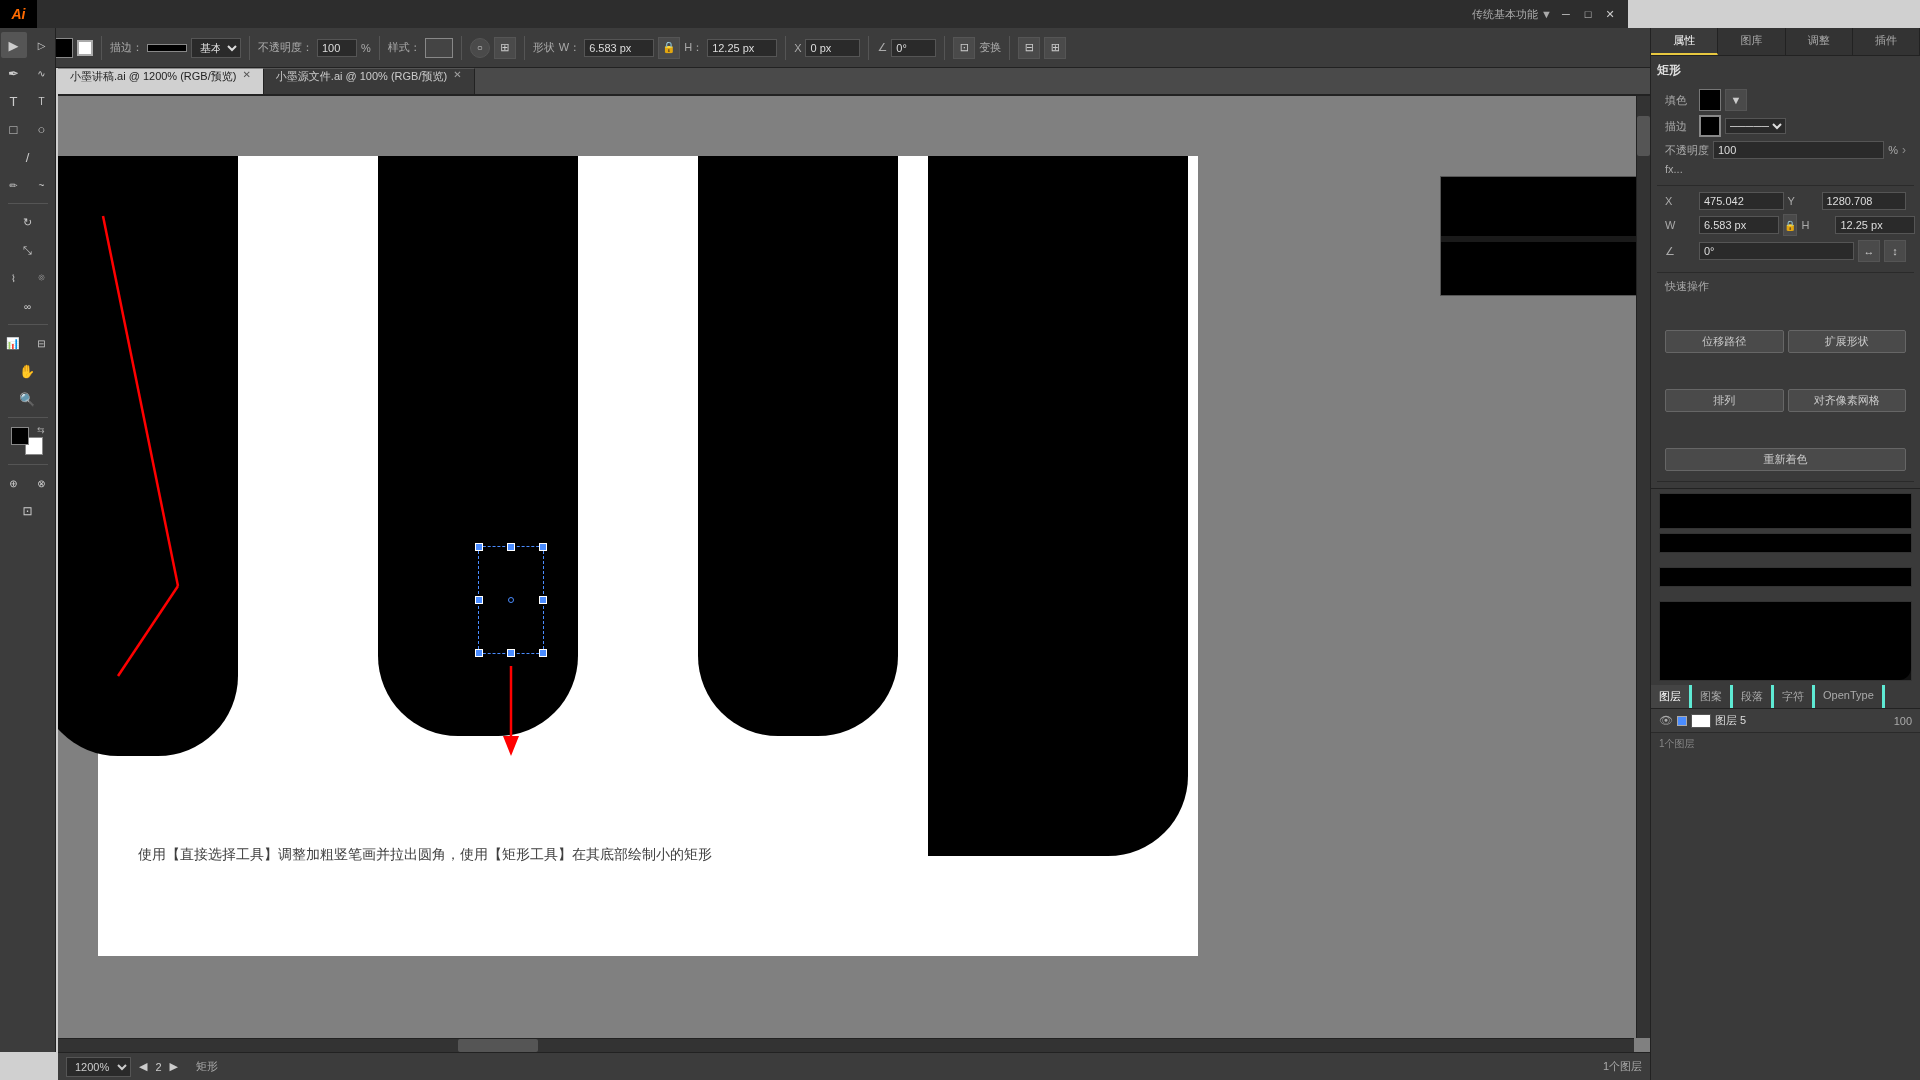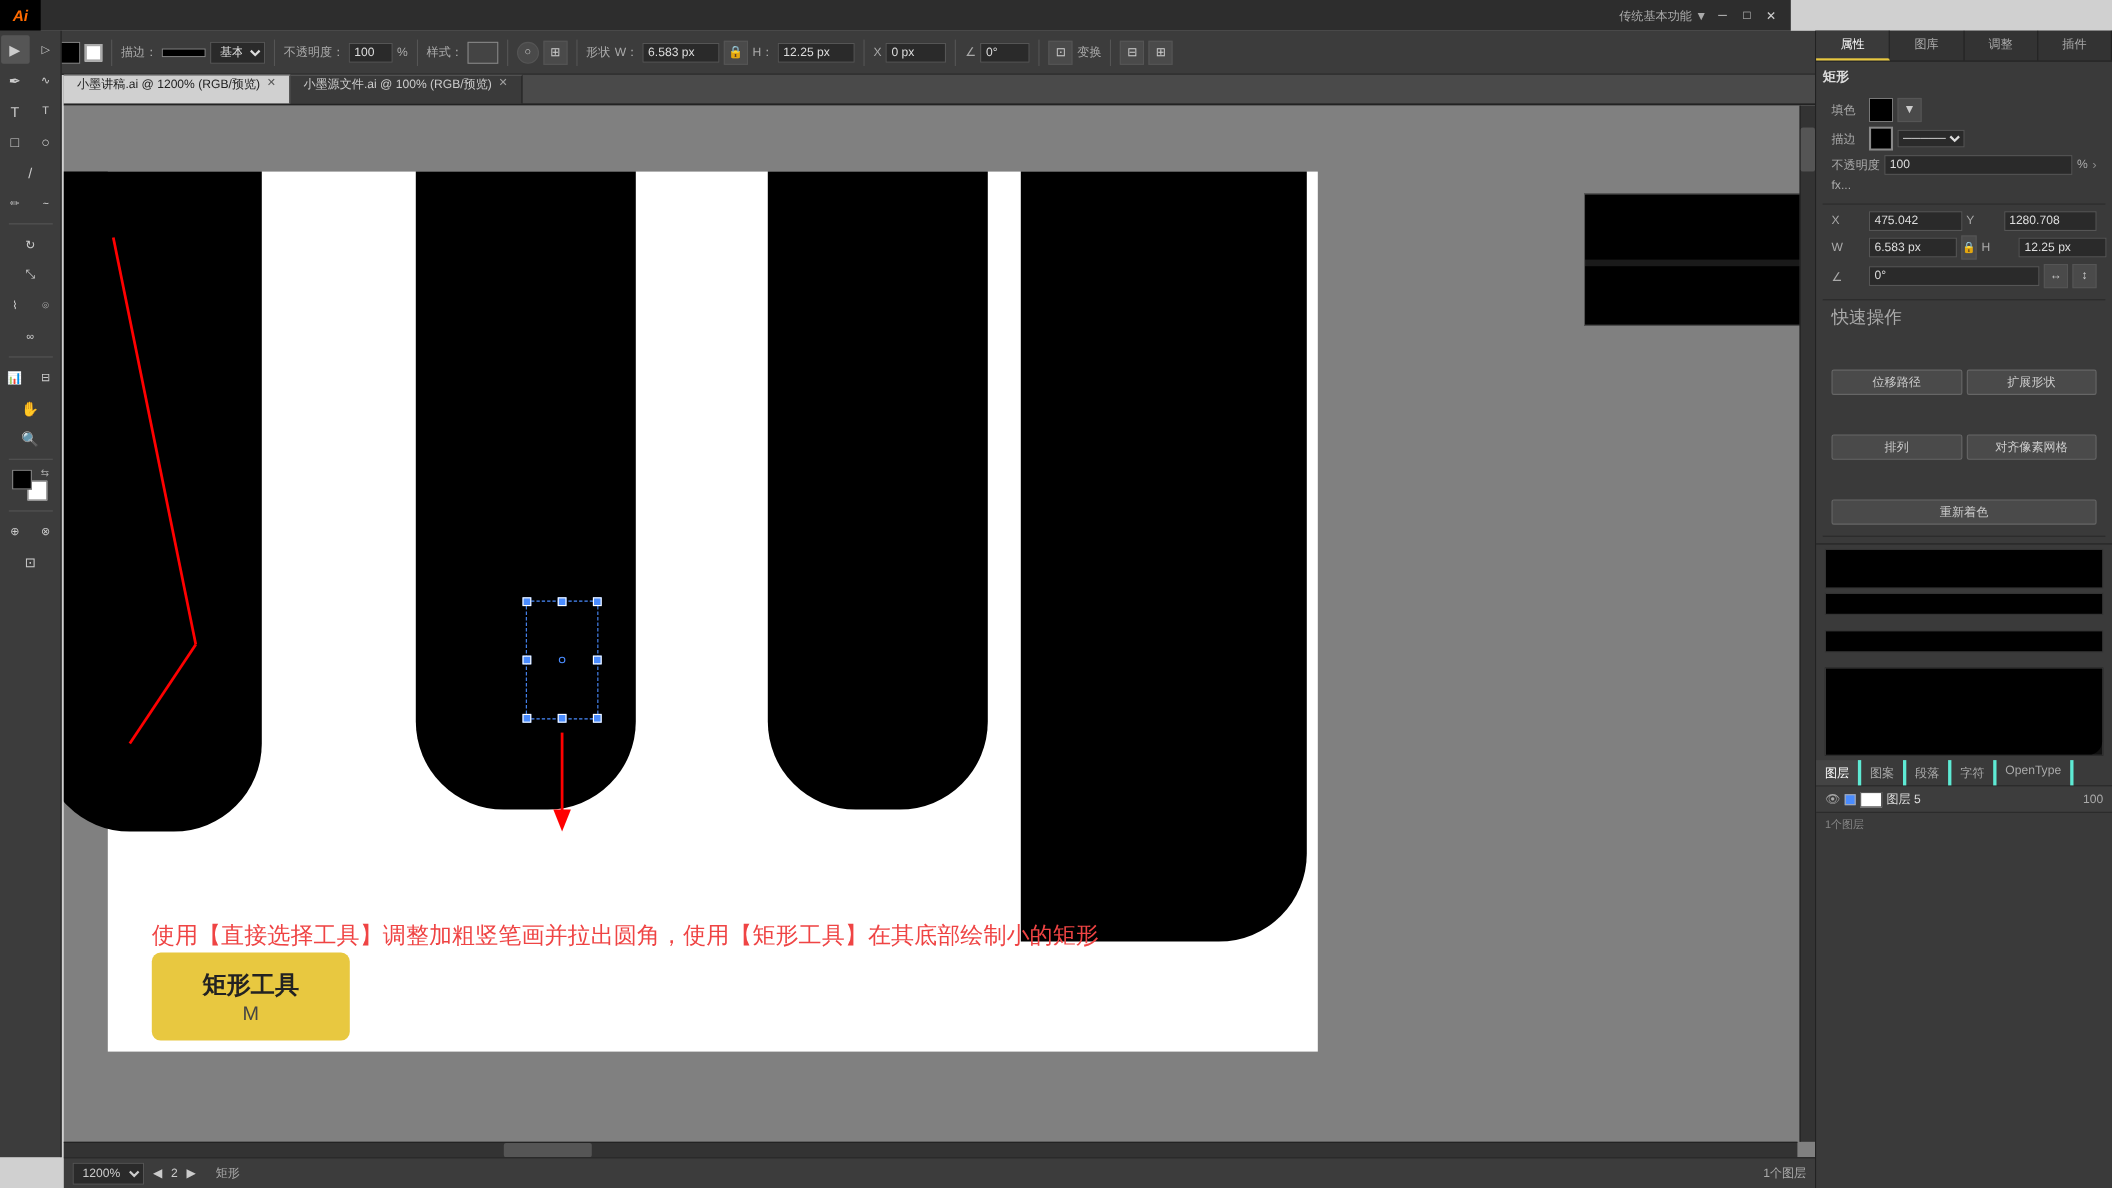--- a/index.html
+++ b/index.html
@@ -56,21 +56,21 @@
       position: absolute; top: 0; left: 0; width: 100%; height: 100%;
     }
     
     #white-canvas {
       position: absolute; top: 60px; left: 40px; width: 1100px; height: 800px;
       background: #fff;
     }
 
     
     #annotation-text {
-      position: absolute; bottom: 92px; left: 40px; color: #ef4444; font-size: 21px; font-weight: normal; white-space: nowrap;
+      position: absolute; bottom: 92px; left: 40px; color: #404040; font-size: 14px; font-weight: normal; white-space: nowrap;
     }
 
     
     #tool-hint {
       position: absolute; bottom: 10px; left: 40px; width: 180px; height: 80px;
       background: #e8c840; border-radius: 8px; display:flex; flex-direction:column; align-items:center; justify-content:center;
     }
     #tool-hint .hint-title { font-size: 22px; font-weight: bold; color: #222; }
     #tool-hint .hint-key { font-size: 18px; color: #444; }
 
@@ -85,21 +85,21 @@
 
     
     #right-panel {
       position: absolute; top: 28px; right: 0; width: 270px; height: calc(1080px - 28px);
       background: #3a3a3a; border-left: 1px solid #222; display:flex; flex-direction:column;
     }
     #right-tabs { display:flex; border-bottom:1px solid #222; background:#333; }
     .r-tab { flex:1; text-align:center; padding:5px 0; font-size:11px; color:#aaa; cursor:pointer; border-right:1px solid #222; }
     .r-tab.active { color:#fff; background:#3a3a3a; border-bottom:2px solid #e8c840; }
     .r-panel-section { padding: 6px 8px; border-bottom: 1px solid #2a2a2a; }
-    .r-section-title { color:#aaa; font-size:16px; margin-bottom:4px; }
+    .r-section-title { color:#aaa; font-size:11px; margin-bottom:4px; }
     .r-row { display:flex; align-items:center; gap:4px; margin-bottom:4px; }
     .r-label { color:#aaa; font-size:11px; min-width:30px; }
     .r-input { background:#2a2a2a; border:1px solid #555; color:#ddd; padding:2px 4px; font-size:11px; flex:1; }
     .r-swatch { width:22px; height:22px; border:1px solid #777; }
     .r-quick-btn { flex:1; background:#4a4a4a; border:1px solid #666; color:#ccc; font-size:11px; padding:3px 4px; cursor:pointer; text-align:center; border-radius:2px;margin-top:32px; }
     .r-icon-btn { width:22px; height:22px; background:#4a4a4a; border:1px solid #555; color:#ccc; display:flex; align-items:center; justify-content:center; cursor:pointer; font-size:11px; }
 
     
     .thumb-row { display:flex; flex-direction:column; gap:4px; padding: 4px 8px; }
     .thumb-item { height:36px; background:#111; border:1px solid #333; display:flex; align-items:center; }
@@ -284,24 +284,20 @@
         <line x1="80" y1="430" x2="20" y2="520" stroke="red" stroke-width="2.5"></line>
 
         <line x1="413" y1="510" x2="413" y2="590" stroke="red" stroke-width="2.5"></line>
         <polygon points="413,600 405,580 421,580" fill="red"></polygon>
       </svg>
 
       <div id="annotation-text">
         <span>使用【直接选择工具】调整加粗竖笔画并拉出圆角，使用【矩形工具】在其底部绘制小的矩形</span>
       </div>
 
-      <div id="tool-hint">
-        <div class="hint-title">矩形工具</div>
-        <div class="hint-key">M</div>
-      </div>
 
     </div>
 
     <div class="preview-mini">
 
       <div style="position:absolute;top:0;left:0;width:100%;height:50%;background:#000;"></div>
       <div style="position:absolute;bottom:0;left:0;width:100%;height:45%;background:#000;"></div>
     </div>
   </div>
 </div>

